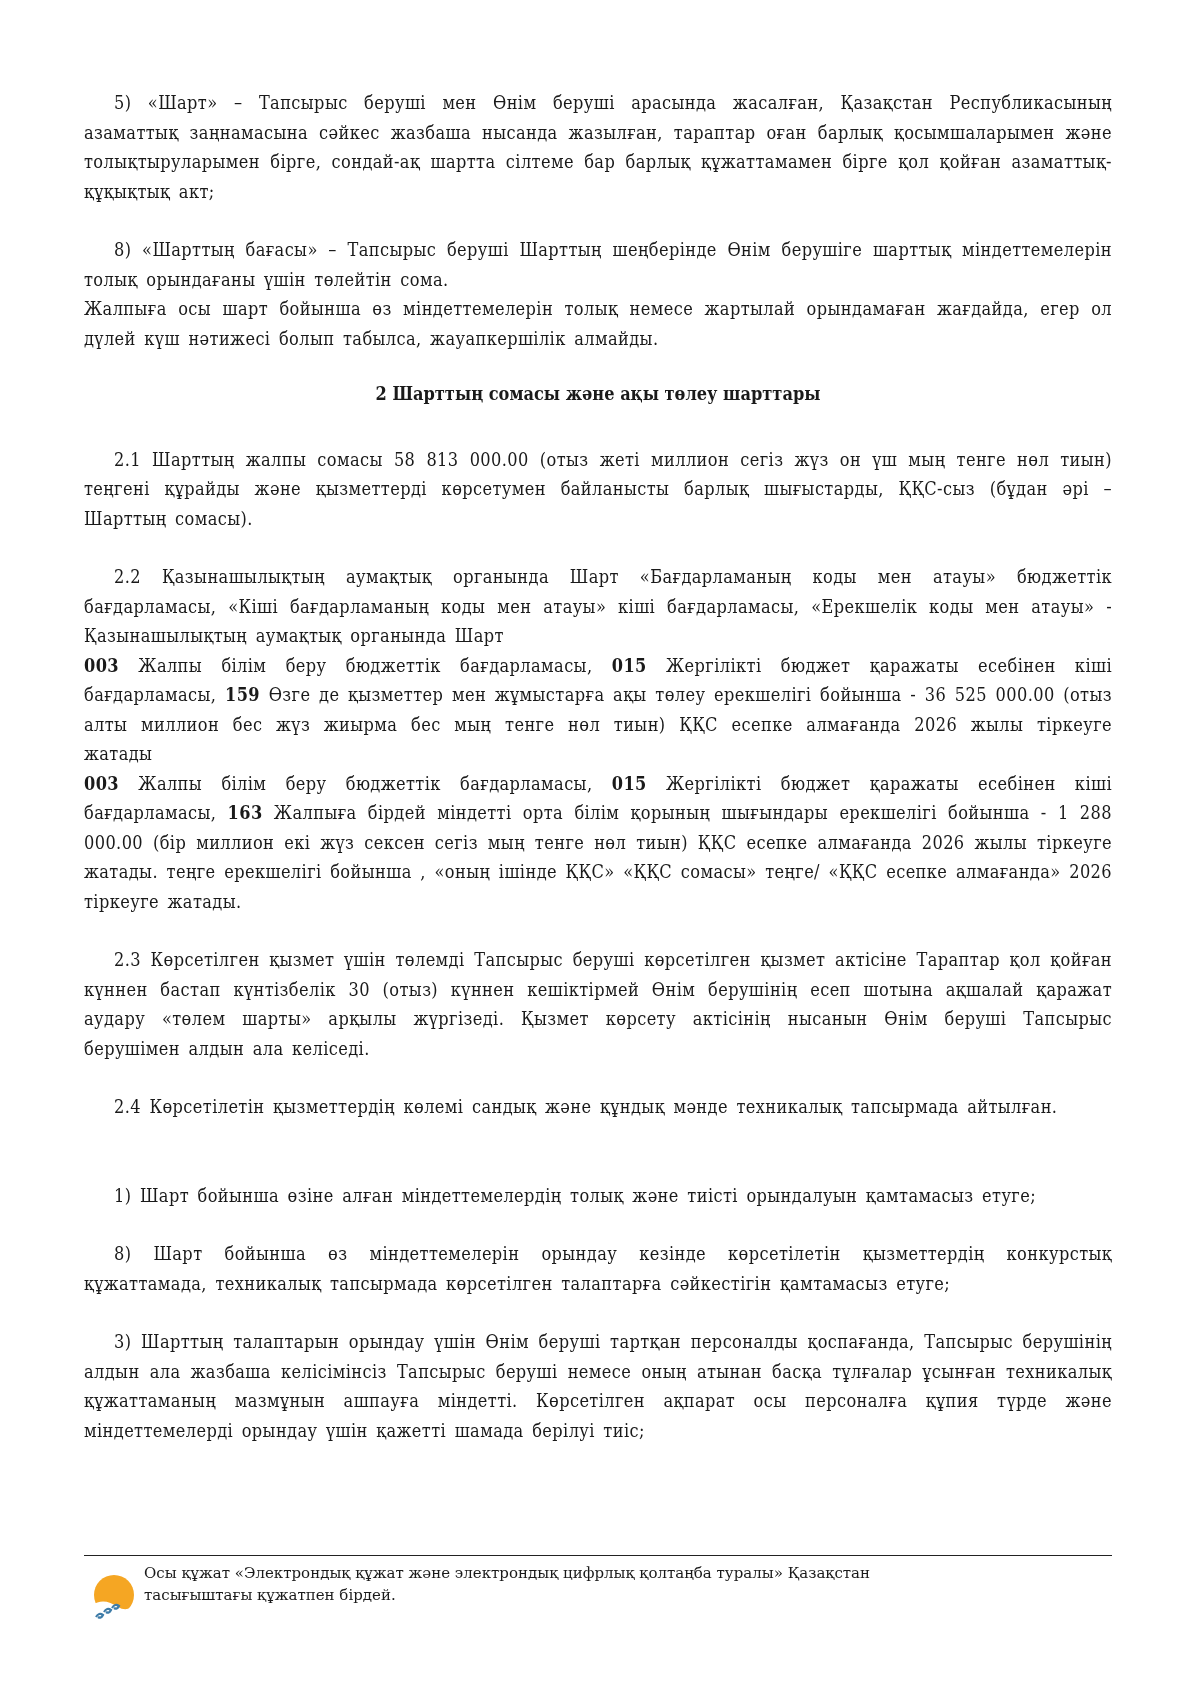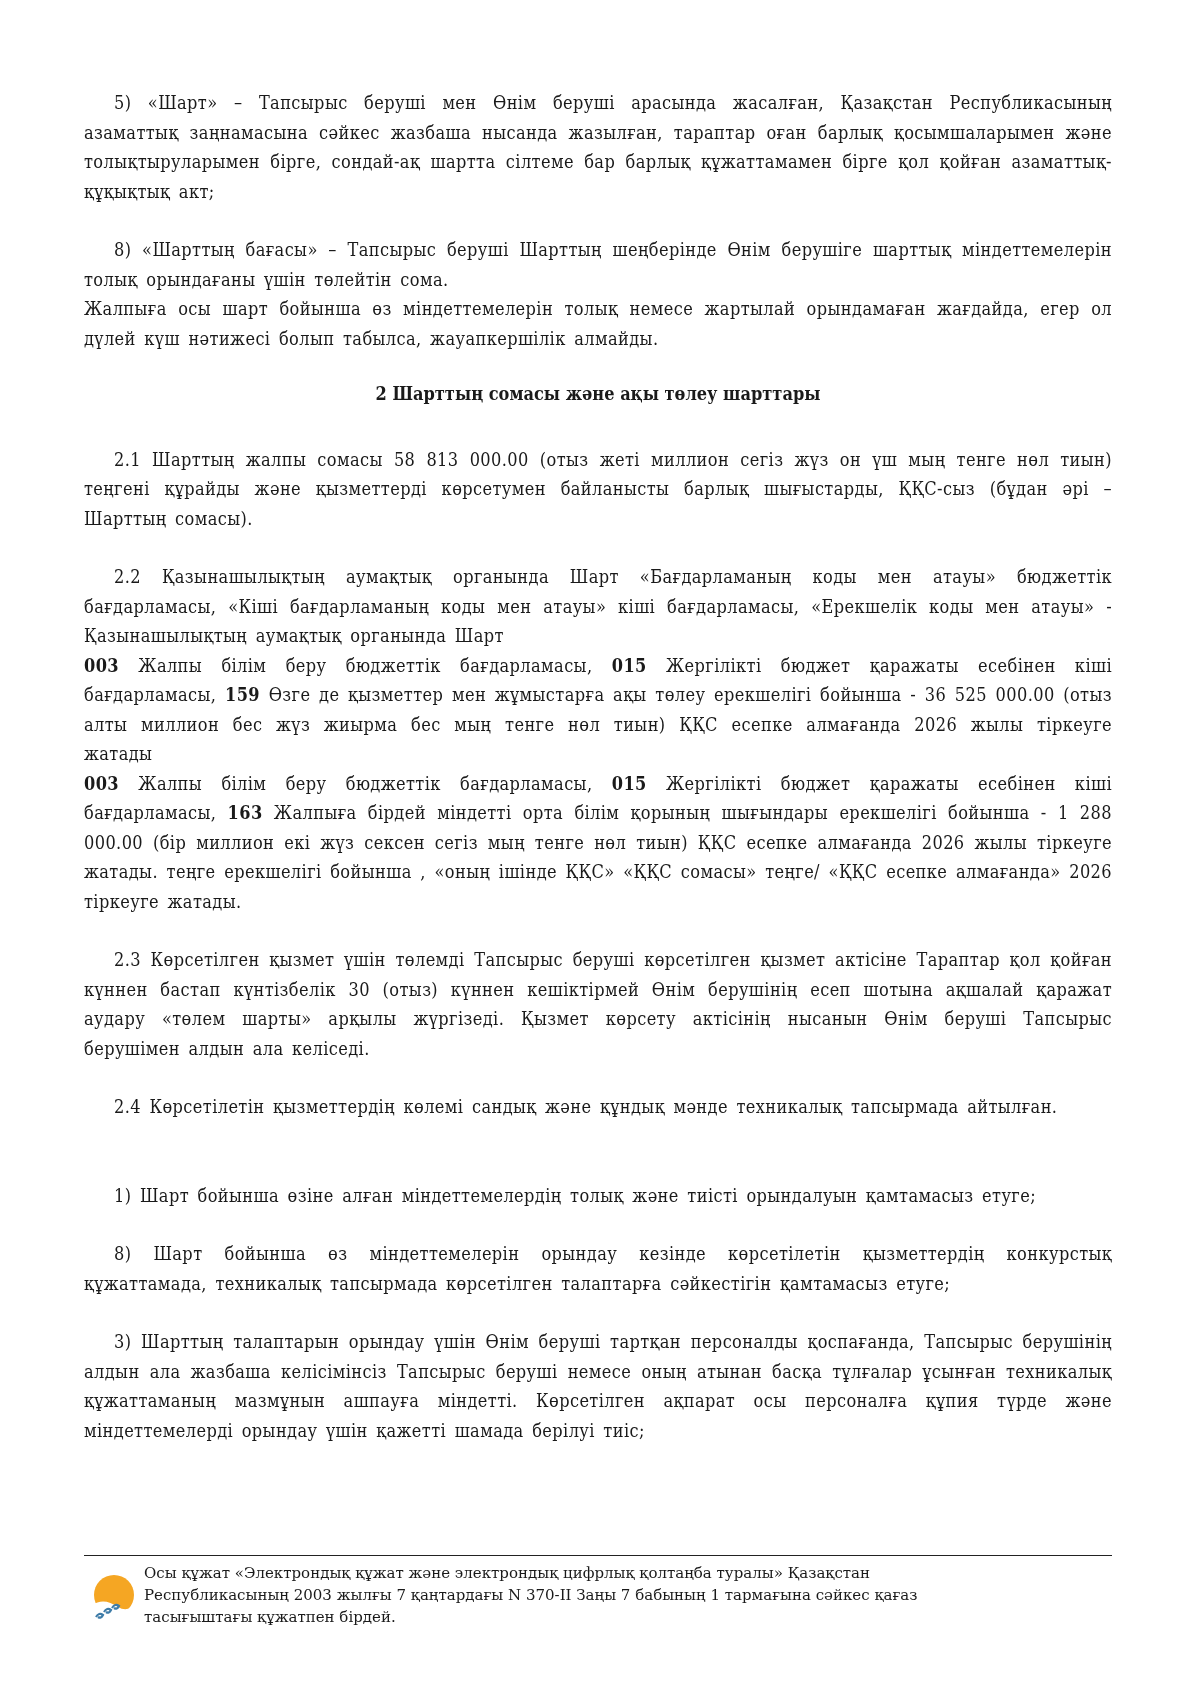--- a/index.html
+++ b/index.html
@@ -71,16 +71,15 @@
     <svg width="56" height="56" viewBox="0 0 56 56">
       <circle cx="30" cy="24" r="20" fill="#F5A623"></circle>
       <path d="M8 34 Q20 26 34 36 Q44 42 52 32 L52 56 L8 56 Z" fill="#ffffff"></path>
       <path d="M12 46 q3 -5 7 -2 q-2 4 -5 2" stroke="#3E7CA8" stroke-width="2.2" fill="none"></path>
       <path d="M20 41 q3 -5 7 -2 q-2 4 -5 2" stroke="#3E7CA8" stroke-width="2.2" fill="none"></path>
       <path d="M28 37 q3 -5 7 -2 q-2 4 -5 2" stroke="#3E7CA8" stroke-width="2.2" fill="none"></path>
     </svg>
   </span>
   <div class="footer-text">
     <div>Осы құжат «Электрондық құжат және электрондық цифрлық қолтаңба туралы» Қазақстан</div>
-    <div>Республикасының 2003 жылғы 7 қаңтардағы N 370-II Заңы 7 бабының 1 тармағына сәйкес қағаз</div>
     <div>тасығыштағы құжатпен бірдей.</div>
   </div>
 </div>
 
 </body></html>

